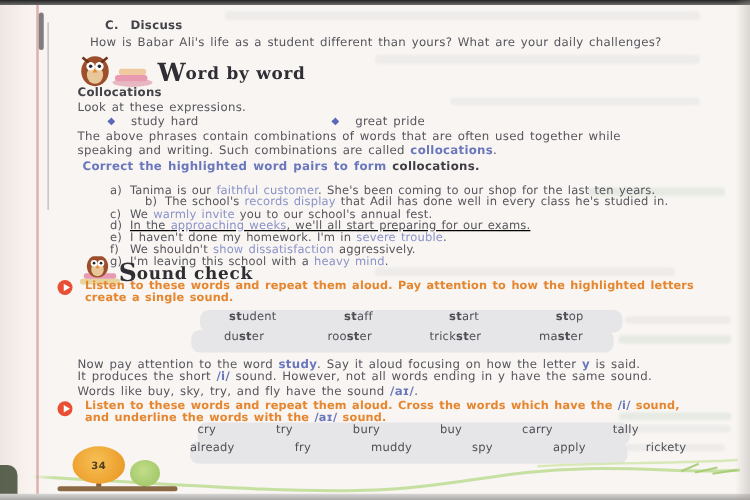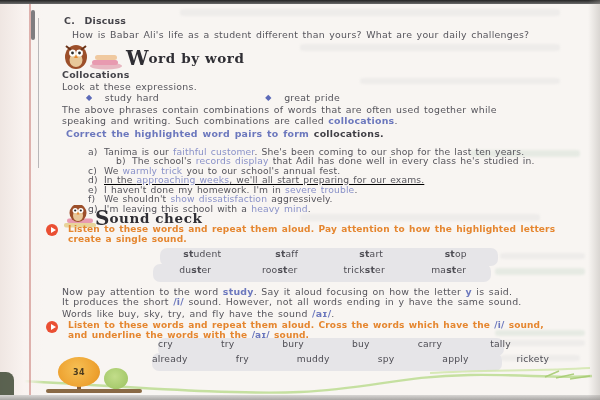--- a/index.html
+++ b/index.html
@@ -67,21 +67,21 @@
   <div class="ghost" style="left:300px;top:44px;width:260px;height:7px;"></div>
   <div class="ghost" style="left:360px;top:78px;width:200px;height:6px;"></div>
   <div class="ghost g-green" style="left:470px;top:150px;width:110px;height:7px;"></div>
   <div class="ghost" style="left:300px;top:214px;width:240px;height:7px;"></div>
   <div class="ghost" style="left:500px;top:253px;width:85px;height:6px;"></div>
   <div class="ghost g-green" style="left:495px;top:268px;width:90px;height:7px;"></div>
   <div class="ghost" style="left:500px;top:340px;width:85px;height:6px;"></div>
   <div class="ghost g-green" style="left:495px;top:330px;width:90px;height:6px;"></div>
   <div class="ghost" style="left:500px;top:355px;width:80px;height:6px;"></div>
 
-  <div class="abs t bold" style="left:64px;top:15px;">
+  <div class="abs t bold" style="left:84px;top:15px;">
     <span>C.</span>&nbsp;&nbsp;<span>Discuss</span>
   </div>
   <div class="abs t" style="left:72px;top:29px;">How is Babar Ali's life as a student different than yours? What are your daily challenges?</div>
 
   <svg class="owl-svg" style="left:62px;top:43px;" width="62" height="27" viewBox="0 0 62 27">
     <ellipse cx="44" cy="23" rx="16" ry="3.5" fill="#e8b8c2"></ellipse>
     <rect x="30" y="17" width="26" height="5" rx="2.5" fill="#e89ab0"></rect>
     <rect x="33" y="12" width="22" height="5" rx="2.5" fill="#f0c9a0"></rect>
     <ellipse cx="14" cy="14" rx="11" ry="12" fill="#9c4f2a"></ellipse>
     <ellipse cx="14" cy="17" rx="6.5" ry="7" fill="#e8c89a"></ellipse>
@@ -106,21 +106,21 @@
     <span style="margin-left:8px;">great pride</span>
   </div>
 
   <div class="abs t" style="left:62px;top:104px;">The above phrases contain combinations of words that are often used together while</div>
   <div class="abs t" style="left:62px;top:115px;"><span>speaking and writing. Such combinations are called </span><span class="sg-bb">collocations</span><span>.</span></div>
 
   <div class="abs t" style="left:66px;top:128px;"><span class="sg-bb">Correct the highlighted word pairs to form </span><span class="sg-db">collocations.</span></div>
 
   <div class="item" style="top:139.5px;"><span class="ilab">a)</span><span class="itxt"><span>Tanima is our </span><span class="sg-b">faithful customer</span><span>. She's been coming to our shop for the last ten years.</span></span></div>
   <div class="item" style="top:149px;padding-left:28px;"><span class="ilab">b)</span><span class="itxt"><span>The school's </span><span class="sg-b">records display</span><span> that Adil has done well in every class he's studied in.</span></span></div>
-  <div class="item" style="top:158.5px;"><span class="ilab">c)</span><span class="itxt"><span>We </span><span class="sg-b">warmly trick</span><span> you to our school's annual fest.</span></span></div>
+  <div class="item" style="top:158.5px;"><span class="ilab">c)</span><span class="itxt"><span>We </span><span class="sg-b">warmly invite</span><span> you to our school's annual fest.</span></span></div>
   <div class="item" style="top:168px;text-decoration:underline;"><span class="ilab">d)</span><span class="itxt"><span>In the </span><span class="sg-b">approaching weeks</span><span>, we'll all start preparing for our exams.</span></span></div>
   <div class="item" style="top:177.5px;"><span class="ilab">e)</span><span class="itxt"><span>I haven't done my homework. I'm in </span><span class="sg-b">severe trouble</span><span>.</span></span></div>
   <div class="item" style="top:187px;"><span class="ilab">f)</span><span class="itxt"><span>We shouldn't </span><span class="sg-b">show dissatisfaction</span><span> aggressively.</span></span></div>
   <div class="item" style="top:196.5px;"><span class="ilab">g)</span><span class="itxt"><span>I'm leaving this school with a </span><span class="sg-b">heavy mind</span><span>.</span></span></div>
 
   <svg class="owl-svg" style="left:60px;top:205px;" width="40" height="24" viewBox="0 0 40 24">
     <rect x="4" y="18" width="32" height="4.5" rx="2" fill="#e8d49a"></rect>
     <rect x="7" y="13.5" width="26" height="4.5" rx="2" fill="#e89ab0"></rect>
     <ellipse cx="18" cy="8" rx="8.5" ry="9" fill="#9c4f2a"></ellipse>
     <ellipse cx="18" cy="10.5" rx="5" ry="5.5" fill="#e8c89a"></ellipse>

